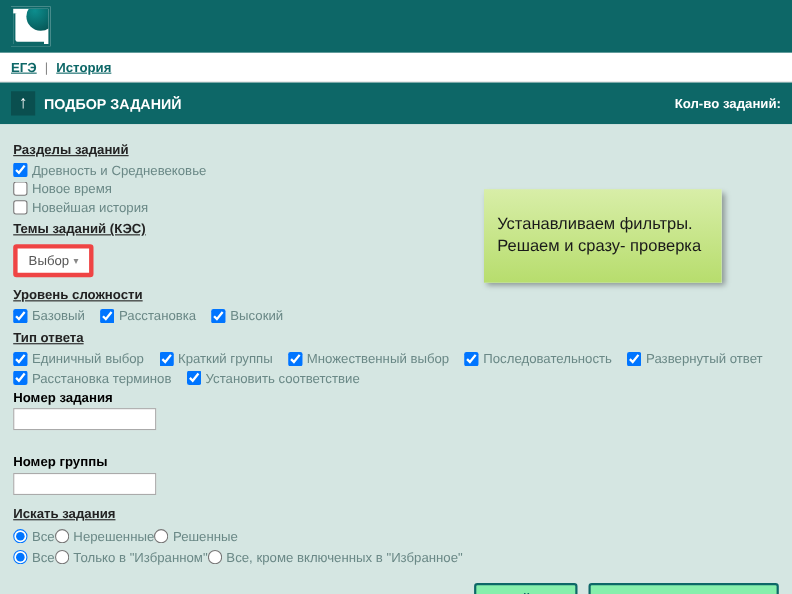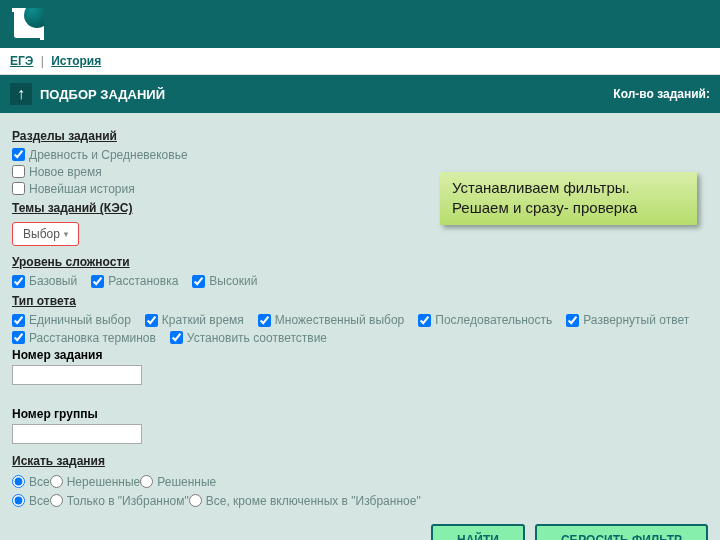--- a/index.html
+++ b/index.html
@@ -18,30 +18,30 @@
   .subheader-left { display: flex; align-items: center; gap: 8px; font-weight: bold; font-size: 13px; }
   .arrow-up { width: 22px; height: 22px; background: #0a4f4f; display: flex; align-items: center; justify-content: center; font-size: 16px; }
   .subheader-right { font-size: 12px; font-weight: bold; }
   .content { background: #d5e6e2; padding: 10px 12px 12px; }
   .section-label { font-weight: bold; font-size: 12px; color: #222; margin: 6px 0 4px; text-decoration: underline; }
   .check-row { margin: 2px 0; }
   .check-row input[type="checkbox"], .check-row input[type="radio"] { margin-right: 4px; vertical-align: middle; }
   .check-row label { color: #6a8886; font-size: 12px; vertical-align: middle; }
   .inline-checks { display: flex; flex-wrap: wrap; gap: 14px; margin: 3px 0; }
   .inline-checks .check-row { margin: 0; }
-  .select-btn { background: #fff; border: 1px solid #ef4444; border-radius: 3px; padding: 4px 10px; font-size: 12px; color: #555; display: inline-flex; align-items: center; gap: 4px; margin: 3px 0; cursor: pointer; }
+  .select-btn { background: #fff; border: 4px solid #ef4444; border-radius: 3px; padding: 4px 10px; font-size: 12px; color: #555; display: inline-flex; align-items: center; gap: 4px; margin: 3px 0; cursor: pointer; }
   .select-btn::after { content: "▾"; font-size: 9px; color: #888; }
   .input-row { display: flex; gap: 22px; margin-top: 2px; flex-direction: column; }
   .input-group { display: flex; flex-direction: column; }
   .input-group label { font-weight: bold; font-size: 12px; margin-bottom: 3px; }
   .input-group input { width: 130px; height: 20px; border: 1px solid #aaa; padding: 2px 4px; font-size: 12px; }
   .radio-row { display: flex; gap: 0; margin: 0 0; }
   .footer-btns { display: flex; justify-content: flex-end; gap: 10px; margin-top: 14px; }
   .btn { border: 2px solid #0d6767; background: #86efac; color: #0d6767; font-weight: bold; font-size: 12px; padding: 7px 24px; border-radius: 3px; cursor: pointer; }
-  .callout { position: absolute; top: 172px; left: 440px; width: 257px; padding: 6px 12px; background: linear-gradient(to bottom, #d8eea8 0%, #b7dd6d 100%); color: #1a1a1a; font-size: 15px; line-height: 1.35; box-shadow: 3px 3px 5px rgba(0,0,0,0.35); }
+  .callout { position: absolute; top: 172px; left: 440px; width: 216px; padding: 22px 12px; background: linear-gradient(to bottom, #d8eea8 0%, #b7dd6d 100%); color: #1a1a1a; font-size: 15px; line-height: 1.35; box-shadow: 3px 3px 5px rgba(0,0,0,0.35); }
 </style>
 </head>
 <body>
 
 <div class="header">
   <div class="logo"></div>
 </div>
 
 <div class="breadcrumbs">
   <a href="#">ЕГЭ</a>
@@ -72,21 +72,21 @@
   <div class="section-label">Уровень сложности</div>
   <div class="inline-checks" id="difficulty-list">
       <div class="check-row"><input type="checkbox" checked="" style=""><label>Базовый</label></div>
       <div class="check-row"><input type="checkbox" checked="" style=""><label>Расстановка</label></div>
       <div class="check-row"><input type="checkbox" checked="" style=""><label>Высокий</label></div>
     </div>
 
   <div class="section-label">Тип ответа</div>
   <div class="inline-checks" id="answer-row1">
       <div class="check-row"><input type="checkbox" checked="" style=""><label>Единичный выбор</label></div>
-      <div class="check-row"><input type="checkbox" checked="" style=""><label>Краткий время</label></div>
+      <div class="check-row"><input type="checkbox" checked="" style=""><label>Краткий группы</label></div>
       <div class="check-row"><input type="checkbox" checked="" style=""><label>Множественный выбор</label></div>
       <div class="check-row"><input type="checkbox" checked="" style=""><label>Последовательность</label></div>
       <div class="check-row"><input type="checkbox" checked="" style=""><label>Развернутый ответ</label></div>
     </div>
   <div class="inline-checks" id="answer-row2">
       <div class="check-row"><input type="checkbox" checked="" style=""><label>Расстановка терминов</label></div>
       <div class="check-row"><input type="checkbox" checked="" style=""><label>Установить соответствие</label></div>
     </div>
 
   <div class="input-row">

